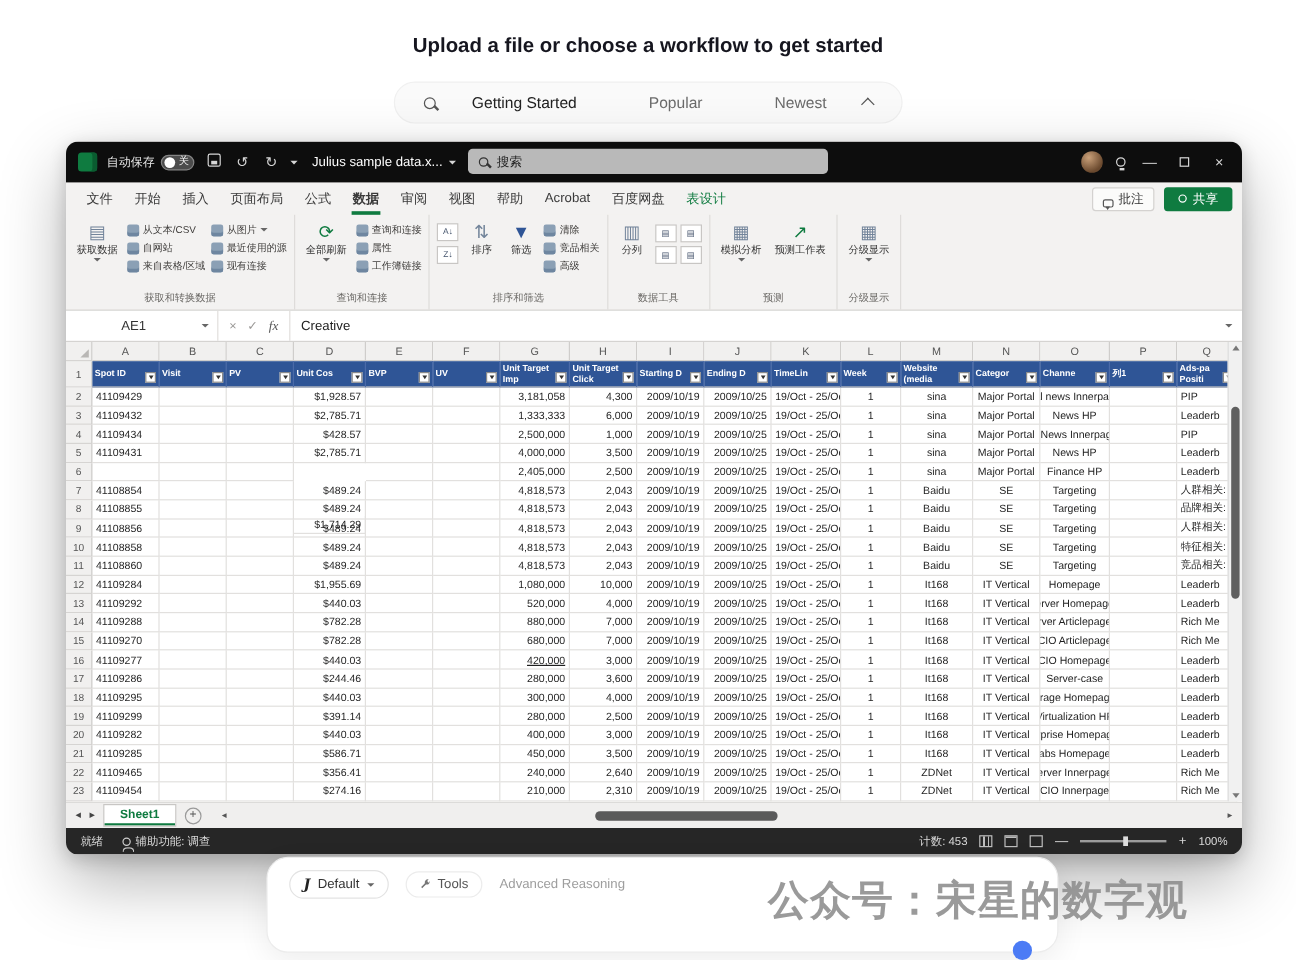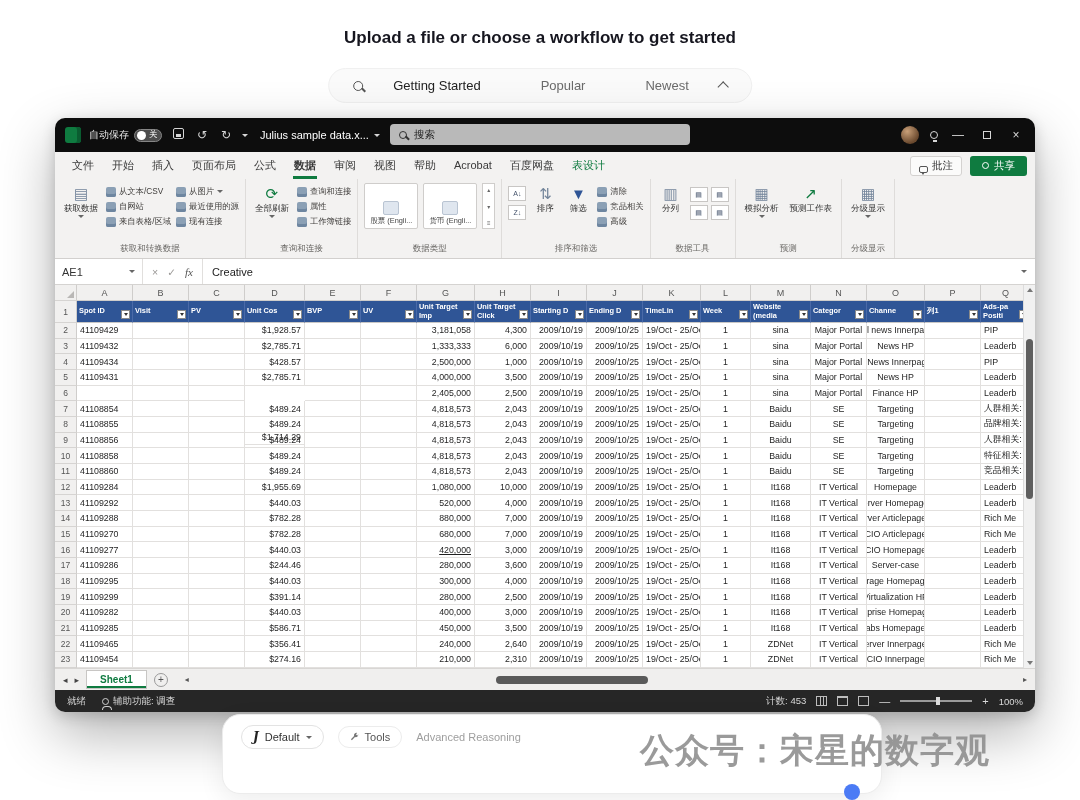--- a/index.html
+++ b/index.html
@@ -89,21 +89,21 @@
   .dt-card { width:54px; height:46px; border:1px solid #cfcdcb; background:#fff; border-radius:2px;
     display:flex; flex-direction:column; align-items:center; justify-content:flex-end;
     font-size:7.4px; color:#444; padding:3px 1px; gap:2px; text-align:center; line-height:1.1; }
   .card-ic { width:16px; height:14px; background:#dfe6ef; border:1px solid #b9c4d2; border-radius:2px; }
   .dt-scroll { width:13px; height:46px; display:flex; flex-direction:column; align-items:center;
     justify-content:space-between; border:1px solid #cfcdcb; background:#fff; font-size:6px; color:#666; padding:2px 0; }
   .sq-btn { width:18px; height:15px; border:1px solid #c8c6c4; background:#fff; font-size:7px;
     display:flex; align-items:center; justify-content:center; color:#44536b; }
   .cluster { display:grid; grid-template-columns:18px 18px; gap:3px; margin-top:4px; }
   
-  .fbar { height:26px; flex:0 0 26px; background:#fff; border-bottom:1px solid #d5d3d1; display:flex; align-items:stretch; }
+  .fbar { height:26px; flex:0 0 26px; background:#fff; border-bottom:1px solid #d5d3d1; display:flex; align-items:stretch;padding-left:39px; }
   .namebox { width:88px; border-right:1px solid #e1dfdd; display:flex; align-items:center;
     justify-content:space-between; padding:0 7px; font-size:11px; color:#333; }
   .fx-btns { display:flex; align-items:center; gap:9px; padding:0 9px; color:#9a9896; font-size:10.5px;
     border-right:1px solid #e1dfdd; }
   .fx-btns i { font-family:"Liberation Serif","DejaVu Serif",serif; font-size:11px; color:#555; }
   .fcontent { flex:1; display:flex; align-items:center; padding:0 9px; font-size:11px; color:#222; }
   .fbar-end { align-self:center; margin-right:8px; }
   
   .gridwrap { flex:1 1 auto; background:#fff; position:relative; overflow:hidden; }
   .grow { display:flex; }
@@ -315,38 +315,20 @@
               <div class="small-btn">
                 <span class="mini-ic"></span>
                 <span>工作簿链接</span>
               </div>
             </div>
           </div>
           <div class="rb-label">查询和连接</div>
         </div>
         <div class="rb-group">
           <div class="rb-content">
-            <div class="dt-card">
-              <span class="card-ic"></span>
-              <span class="card-tx">股票 (Engli...</span>
-            </div>
-            <div class="dt-card">
-              <span class="card-ic"></span>
-              <span class="card-tx">货币 (Engli...</span>
-            </div>
-            <div class="dt-scroll">
-              <span>▴</span>
-              <span>▾</span>
-              <span>≡</span>
-            </div>
-          </div>
-          <div class="rb-label">数据类型</div>
-        </div>
-        <div class="rb-group">
-          <div class="rb-content">
             <div class="small-col">
               <div class="sq-btn">A↓</div>
               <div class="sq-btn">Z↓</div>
             </div>
             <div class="big-btn">
               <span class="big-ic">⇅</span>
               <span class="big-lb">排序</span>
             </div>
             <div class="big-btn">
               <span class="big-ic" style="color: rgb(47, 85, 150);">▼</span>

